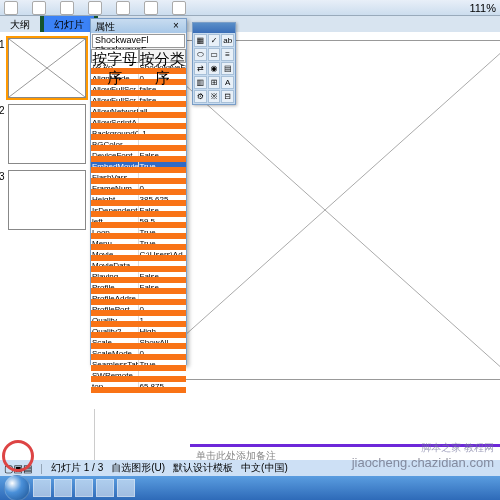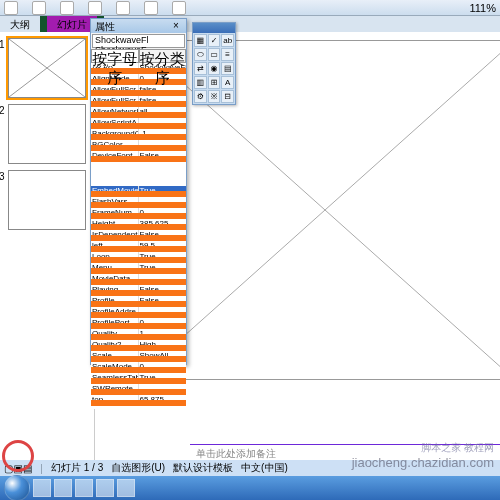--- a/index.html
+++ b/index.html
@@ -1,48 +1,48 @@
 <!DOCTYPE html>
 <html><head>
 <meta charset="utf-8">
 <style>
 * { margin: 0; padding: 0; box-sizing: border-box; font-family: "SimSun", sans-serif; font-size: 10px; }
 body { background: #fff; width: 500px; height: 500px; overflow: hidden; position: relative; }
 .toolbar-top { height: 16px; background: linear-gradient(#e8eff8,#cde); border-bottom: 1px solid #9ab; padding: 1px 4px; display: flex; align-items: center; gap: 14px; }
 .tb-icon { width: 14px; height: 14px; border: 1px solid #aaa; background: #fff; border-radius: 2px; }
 .zoom { margin-left: auto; font-size: 11px; }
 .tabs { height: 16px; background: #d8e4f0; display: flex; }
-.tab { padding: 2px 10px; border-right: 7px solid #14532d; }
-.tab.active { background: #a21caf; }
+.tab { padding: 2px 10px; border-right: 4px solid #14532d; }
+.tab.active { background: #3b82f6; }
 .main { display: flex; height: 430px; }
 .thumbs { width: 95px; background: #fff; border-right: 1px solid #ccc; }
 .thumb { margin: 6px 8px; border: 1px solid #888; height: 60px; position: relative; }
 .thumb.active { outline: 2px solid #f90; }
 .thumb svg { width: 100%; height: 100%; }
 .thumb-num { position: absolute; left: -10px; top: 0; }
 .canvas-area { flex: 1; background: #fff; position: relative; overflow: hidden; }
 .slide { position: absolute; left: 40px; top: 8px; width: 380px; height: 340px; border: 1px solid #999; background: #fff; }
 .slide svg { width: 100%; height: 100%; }
-.notes { position: absolute; bottom: 40px; left: 190px; right: 0; height: 16px; padding: 2px 6px; border-top: 1px solid #6d28d9; color: #888; }
+.notes { position: absolute; bottom: 40px; left: 190px; right: 0; height: 16px; padding: 2px 6px; border-top: 3px solid #6d28d9; color: #888; }
 .status { position: absolute; bottom: 24px; left: 0; right: 0; height: 16px; background: #cde0f5; display: flex; align-items: center; gap: 8px; padding: 0 4px; font-size: 10px; }
 .status .sep { color: #89a; }
 .taskbar { position: absolute; bottom: 0; left: 0; right: 0; height: 24px; background: linear-gradient(#5a9de0,#2e6ab8); display: flex; align-items: center; padding: 0 4px; gap: 3px; }
 .start { width: 26px; height: 26px; border-radius: 50%; background: radial-gradient(circle at 30% 30%, #fff,#4a90d9 40%,#1a5090); border: 1px solid #fff3; }
 .task-icon { width: 18px; height: 18px; background: #fff8; border: 1px solid #fff5; }
 .circle-marker { position: absolute; left: 2px; bottom: 28px; width: 32px; height: 32px; border: 3px solid #d44; border-radius: 50%; pointer-events: none; z-index: 50; }
 .props { position: absolute; left: 90px; top: 18px; width: 97px; height: 347px; background: #f4f4f4; border: 1px solid #7a9ec8; box-shadow: 2px 2px 4px rgba(0,0,0,.3); z-index: 30; }
 .props-title { background: linear-gradient(#c8dcf0,#a8c8e8); height: 14px; padding: 1px 4px; font-size: 10px; display: flex; }
 .props-title .close { margin-left: auto; width: 12px; text-align: center; }
 .props-selector { height: 14px; background: #fff; border: 1px solid #999; margin: 1px; font-size: 9px; padding: 0 2px; }
 .props-tabs { display: flex; background: #e8e8e8; height: 14px; }
 .props-tab { flex: 1; border: 1px solid #999; font-size: 15px; text-align: center; background: #f4f4f4; }
 .props-tab.active { background: #fff; }
 .props-grid { overflow-y: auto; height: 346px; background: #fff; }
 .prop-row { display: flex; border-bottom: 6px solid #f97316; height: 11px; }
-.prop-row.sel { background: #316ac5; color: #fff; margin-top: 24px; }
+.prop-row.sel { background: #316ac5; color: #fff; }
 .prop-name { width: 50%; border-right: 1px solid #ddd; padding-left: 1px; font-size: 8px; overflow: hidden; white-space: nowrap; }
 .prop-val { width: 50%; padding-left: 1px; font-size: 8px; overflow: hidden; white-space: nowrap; }
 .float-tb { position: absolute; left: 192px; top: 22px; width: 44px; background: #c8dcf0; border: 1px solid #7a9ec8; z-index: 20; box-shadow: 1px 1px 3px rgba(0,0,0,.3); }
 .float-tb-title { height: 10px; background: linear-gradient(#5a8ec8,#3a6eb8); }
 .float-tb-grid { display: grid; grid-template-columns: repeat(3,1fr); gap: 1px; padding: 1px; }
 .ft-btn { height: 13px; background: #e8f0f8; border: 1px solid #a8c0d8; font-size: 8px; text-align: center; line-height: 11px; }
 .watermark { position: absolute; right: 6px; bottom: 30px; color: rgba(120,120,160,.7); font-size: 14px; text-align: right; }
 .watermark .url { font-size: 13px; color: rgba(80,80,100,.6); }
 </style>
 </head>
@@ -184,20 +184,24 @@
       </div>
       <div class="prop-row">
         <div class="prop-name">Loop</div>
         <div class="prop-val">True</div>
       </div>
       <div class="prop-row">
         <div class="prop-name">Menu</div>
         <div class="prop-val">True</div>
       </div>
       <div class="prop-row">
+        <div class="prop-name">Movie</div>
+        <div class="prop-val">C:\Users\Ad</div>
+      </div>
+      <div class="prop-row">
         <div class="prop-name">MovieData</div>
         <div class="prop-val"></div>
       </div>
       <div class="prop-row">
         <div class="prop-name">Playing</div>
         <div class="prop-val">False</div>
       </div>
       <div class="prop-row">
         <div class="prop-name">Profile</div>
         <div class="prop-val">False</div>

